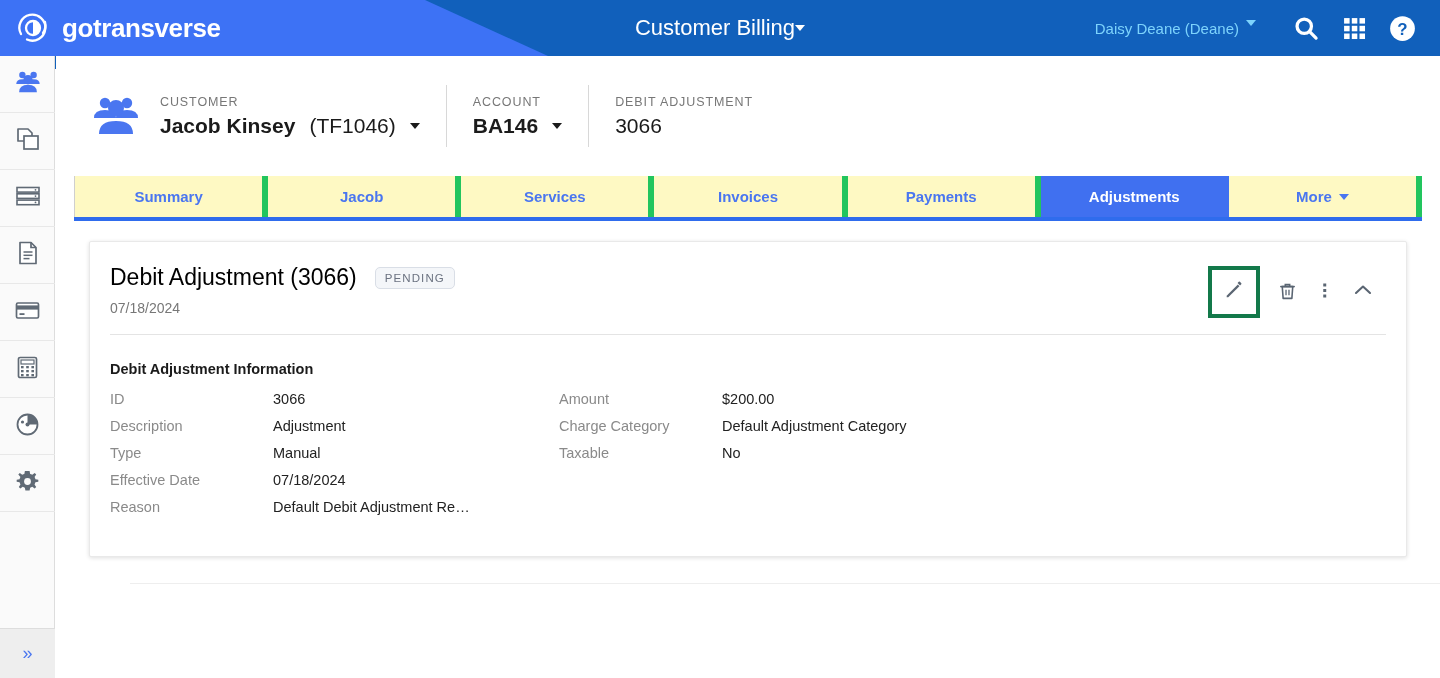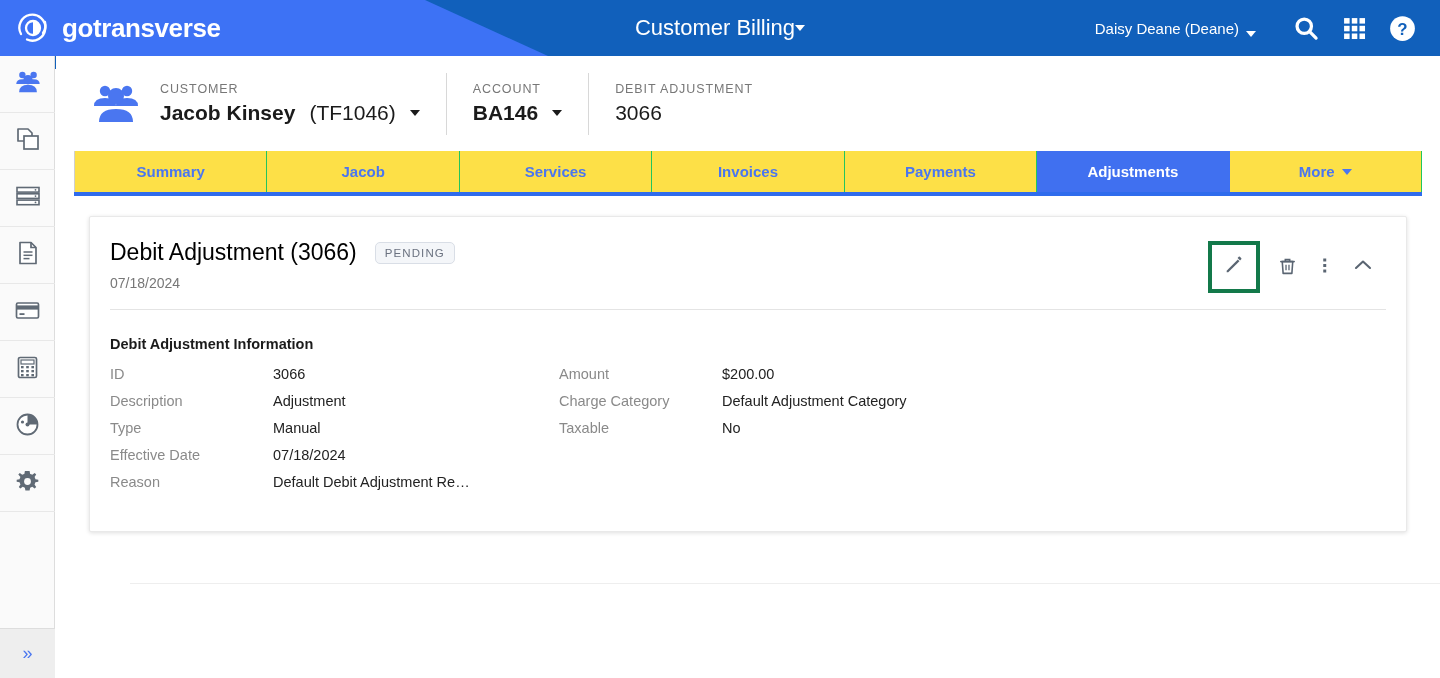--- a/index.html
+++ b/index.html
@@ -48,22 +48,22 @@
     border-right: 5px solid transparent;
     border-top: 6px solid currentColor;
     display: inline-block;
   }
   .topbar-right {
     position: absolute; right: 0; top: 0; height: 56px;
     display: flex; align-items: center; gap: 0px; z-index: 3;
     padding-right: 14px;
   }
   .user-menu {
-    display: flex; align-items: flex-end; gap: 7px;
-    color: #ffffff; font-size: 15px; cursor: pointer;
+    display: flex; align-items: flex-start; gap: 7px;
+    color: #7dd3fc; font-size: 15px; cursor: pointer;
     margin-right: 26px;
   }
   .ticon {
     width: 48px; height: 56px; display: flex;
     align-items: center; justify-content: center;
     cursor: pointer;
   }
   .ticon svg { display: block; }
 
   
@@ -90,21 +90,21 @@
 
   
   .content {
     position: absolute; left: 56px; top: 56px;
     width: 1384px; height: 622px;
     background: #ffffff;
   }
 
   
   .ctxbar {
-    height: 95px; display: flex; align-items: center;
+    height: 120px; display: flex; align-items: center;
     padding-left: 34px; background: #ffffff;
   }
   .ctx-avatar { margin-right: 18px; display:flex; align-items:center; }
   .ctx-block { display: flex; flex-direction: column; justify-content: center; }
   .ctx-label {
     font-size: 12.5px; color: #777777; letter-spacing: 0.9px;
     text-transform: uppercase; margin-bottom: 5px;
   }
   .ctx-value {
     font-size: 21px; color: #1b1b1b;
@@ -118,22 +118,22 @@
   }
   .ctx-block.clickable { cursor: pointer; }
 
   
   .tabs {
     display: flex; height: 45px; position: relative;
     margin: 0 18px; border-bottom: 4px solid #2f6ced;
   }
   .tab {
     flex: 1; display: flex; align-items: center; justify-content: center;
-    background: #fde047;
-    border-right: 1px solid #22c55e;
+    background: #fef9c3;
+    border-right: 6px solid #22c55e;
     color: #4a76f0; font-size: 15px; font-weight: bold;
     cursor: pointer;
   }
   .tab:first-child { border-left: 1px solid #cfcfcf; }
   .tab.active {
     background: #4070f0; color: #ffffff;
     border-right: 1px solid #4070f0;
   }
   .tab.more { display: flex; gap: 7px; }
 

